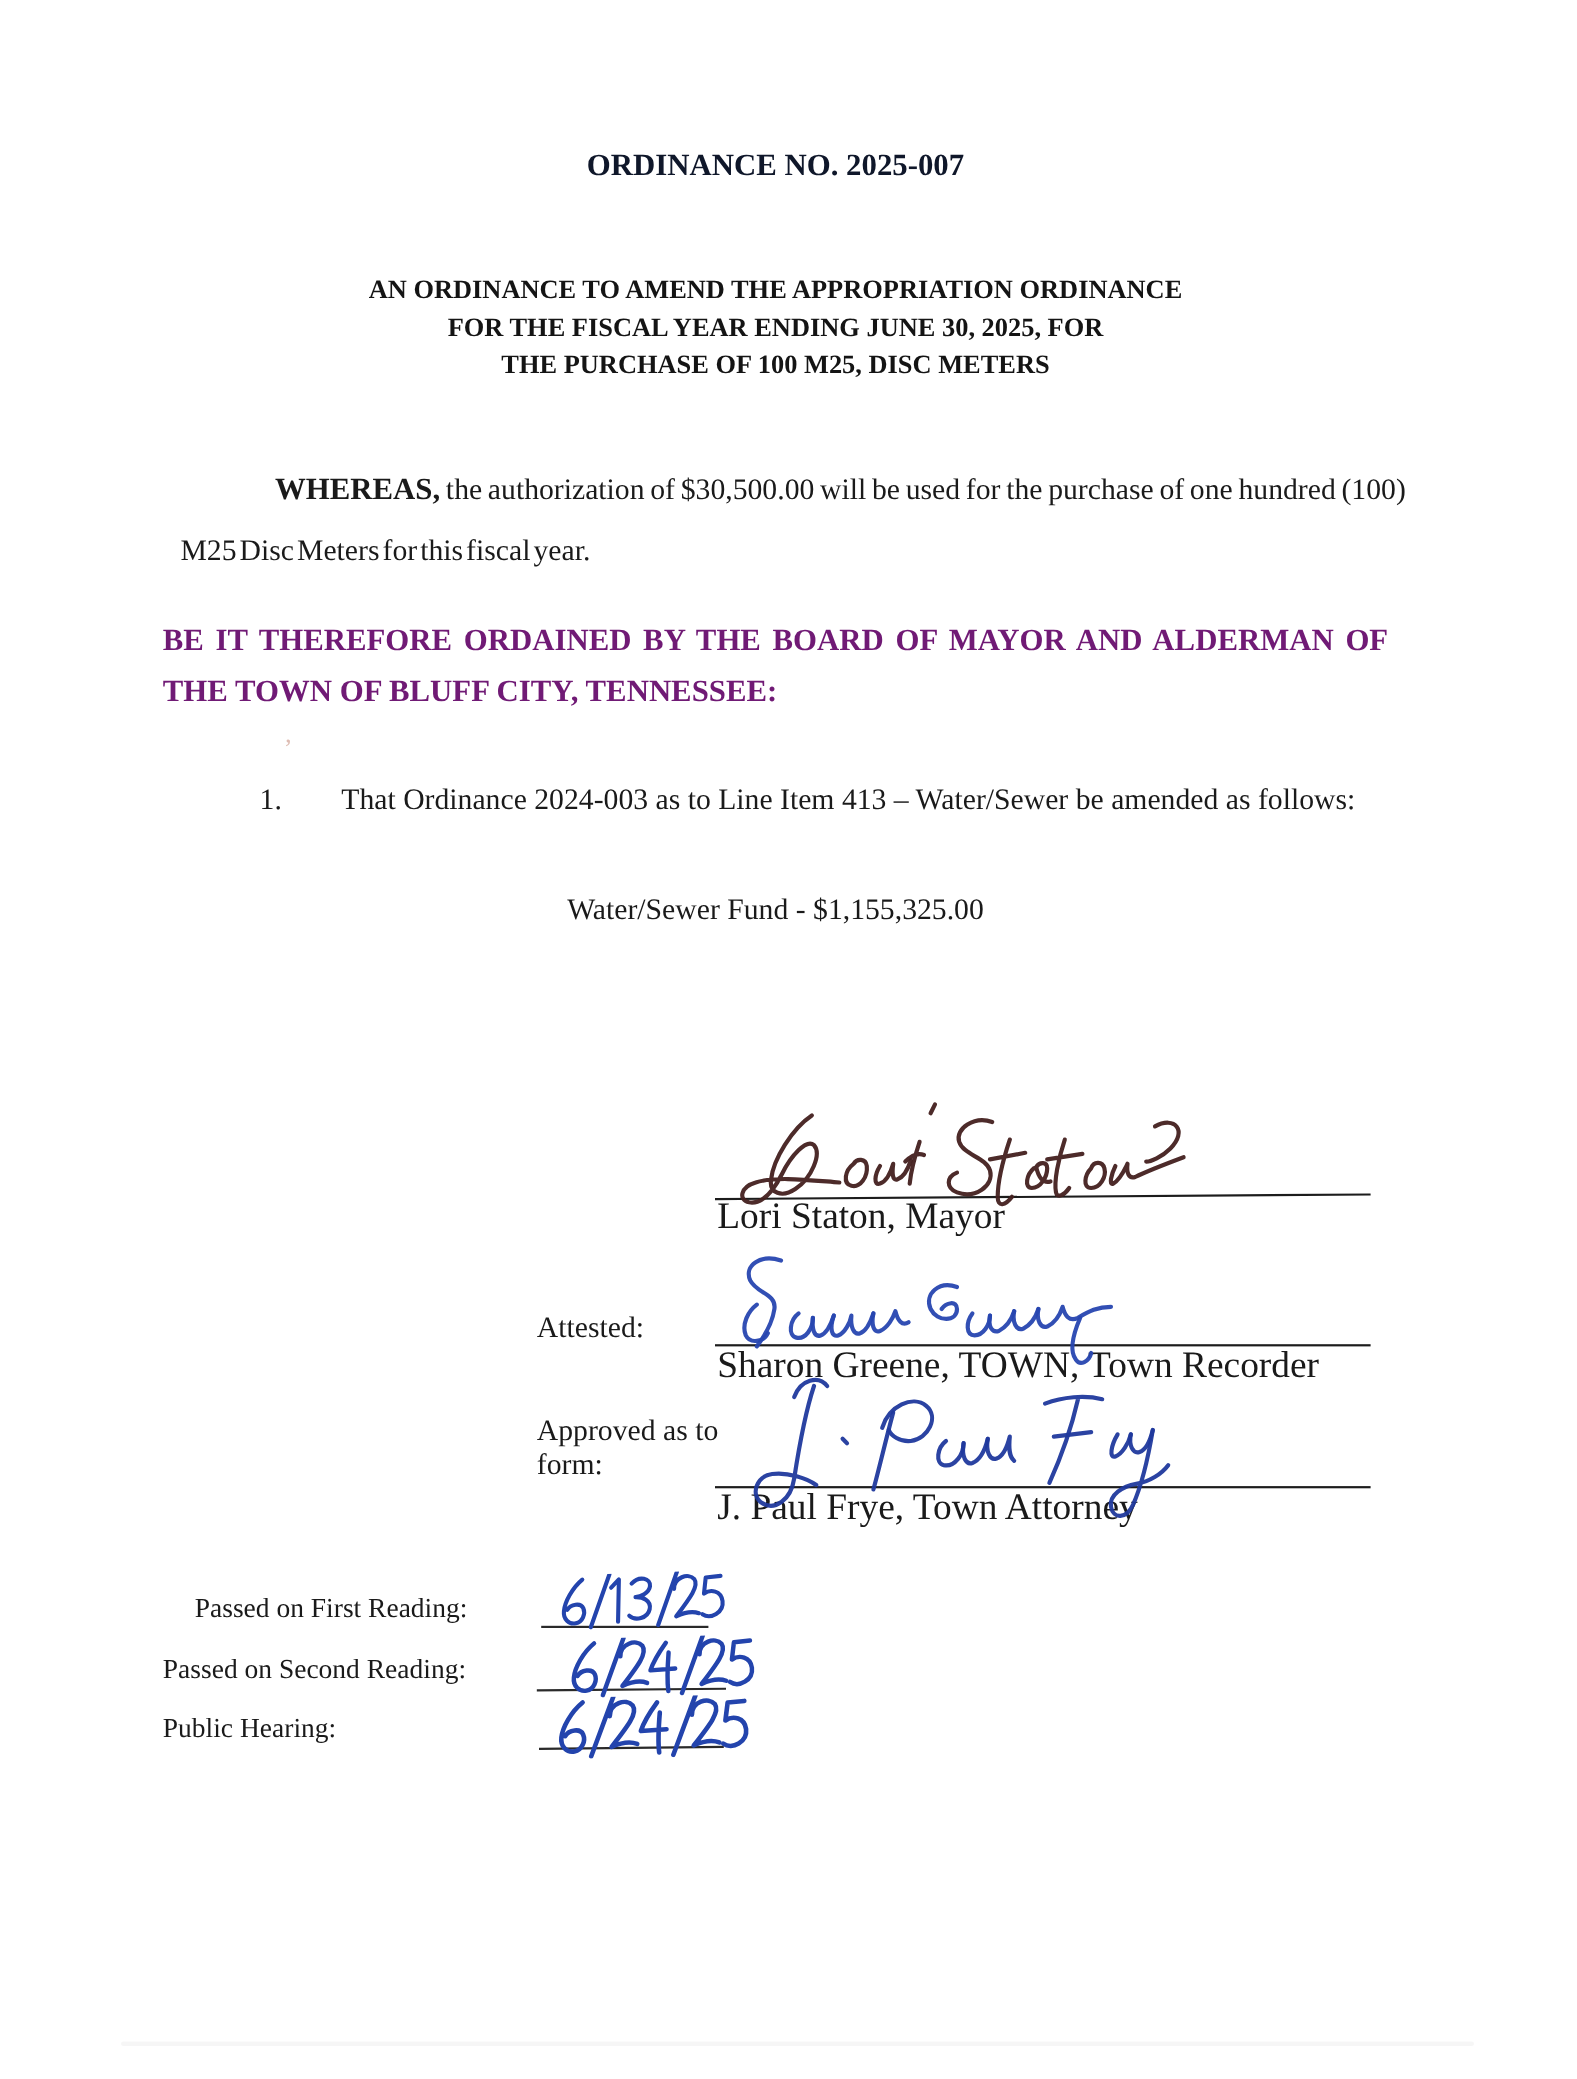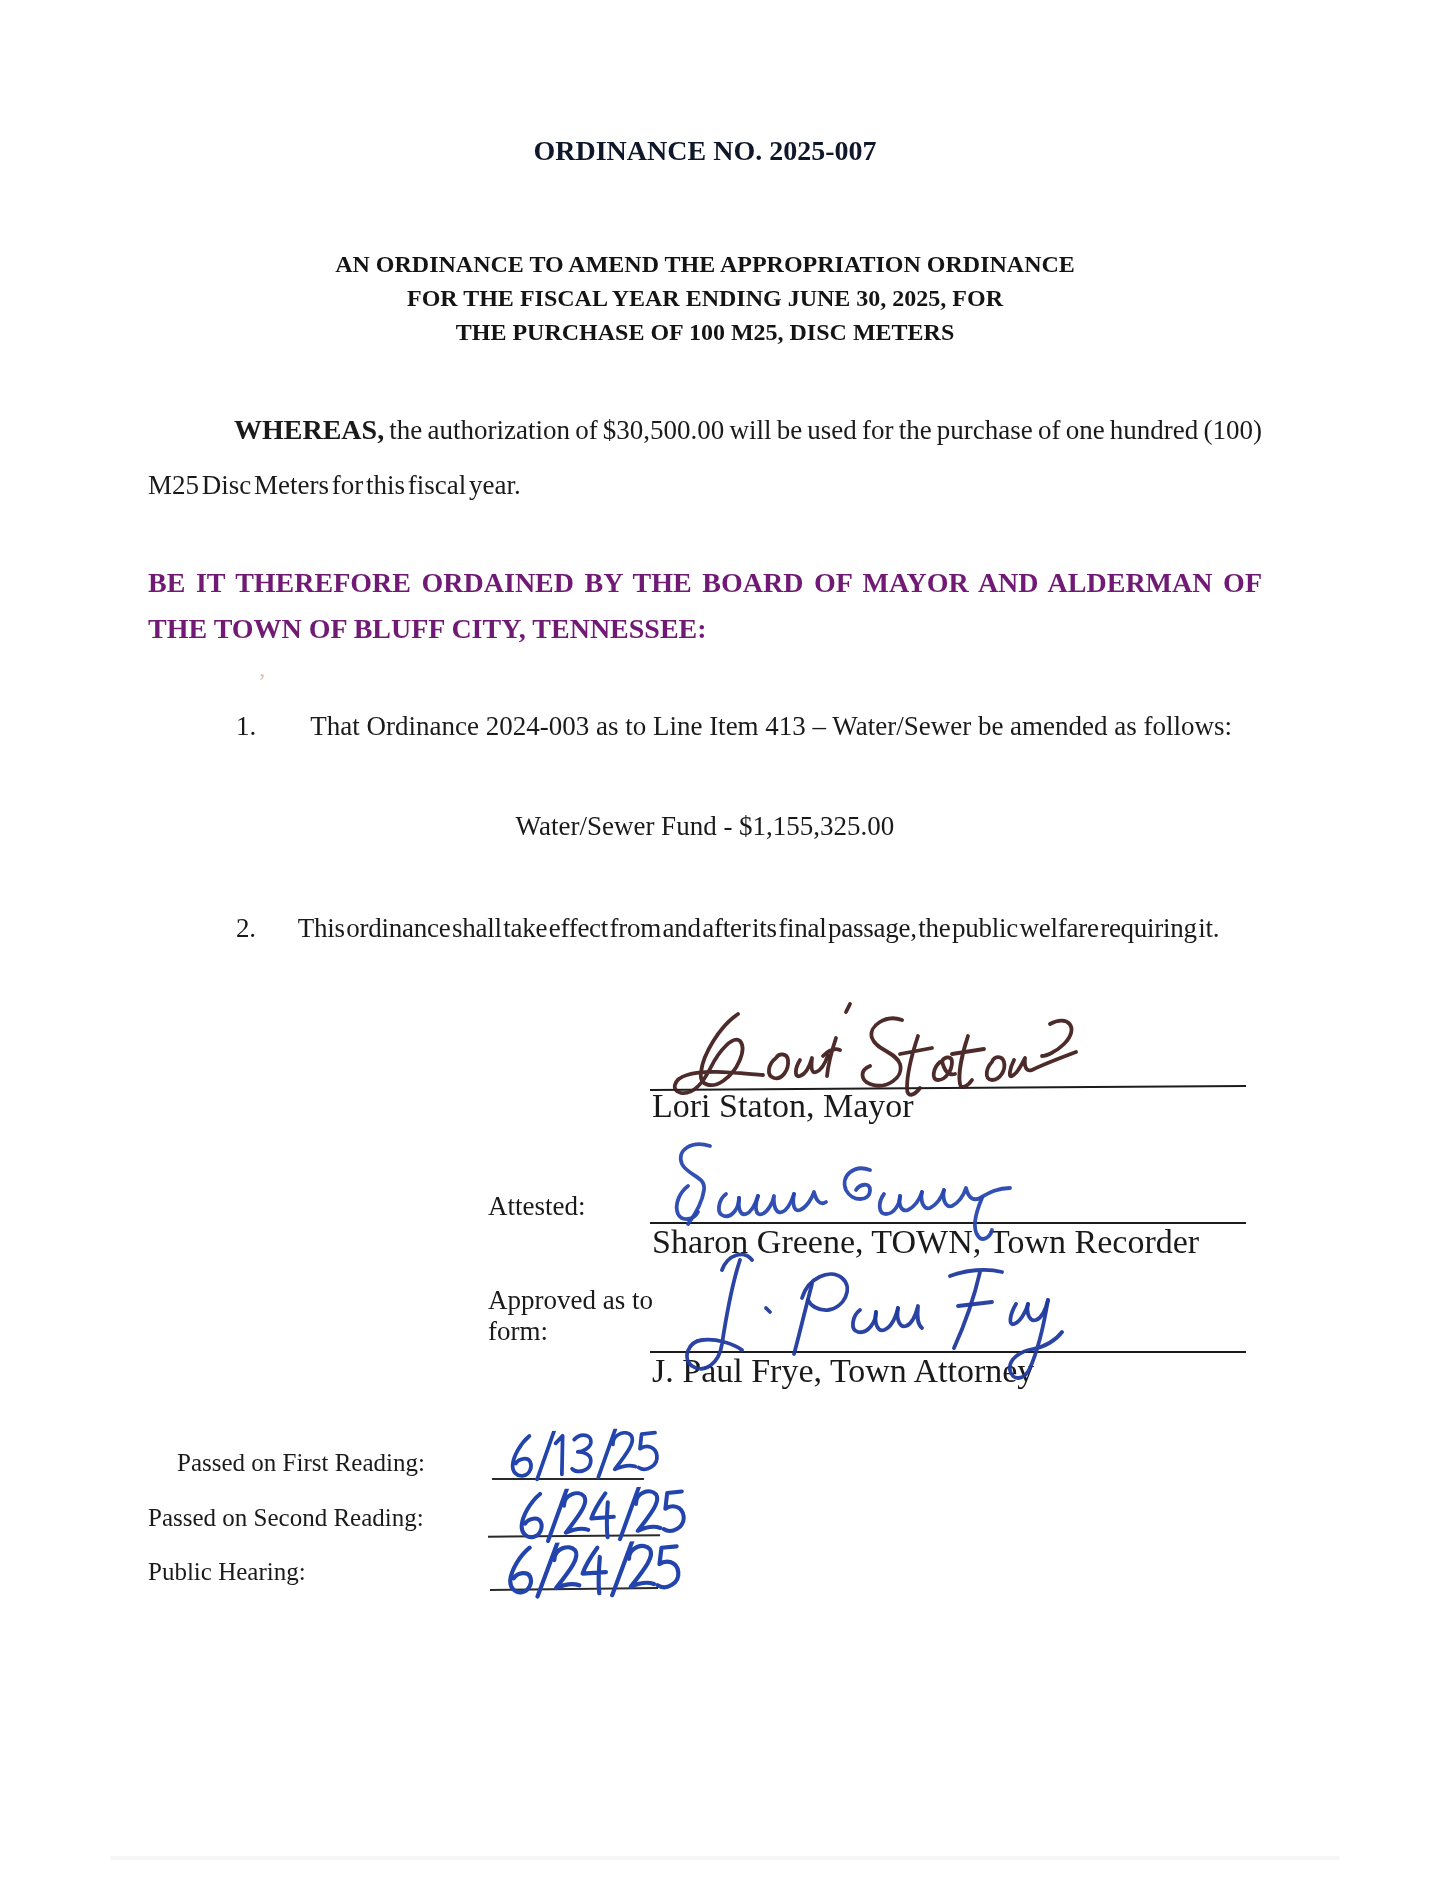--- a/index.html
+++ b/index.html
@@ -16,21 +16,21 @@
     left:148px;top:134px;width:1114px;
     text-align:center;font-weight:bold;font-size:28px;line-height:34px;
     color:#0f172a;
   }
   .heading{
     left:148px;top:247px;width:1114px;
     text-align:center;font-weight:bold;font-size:24px;line-height:34px;
     color:#141414;
   }
   .whereas{
-    left:148px;top:402px;width:1114px;margin:0;
+    left:148px;top:402px;width:1114px;margin:16px;
     font-size:27px;line-height:55px;
     text-indent:86px;text-align:justify;word-spacing:-4px;
   }
   .whereas b{font-size:28px;}
   .ordained{
     left:148px;top:560px;width:1114px;margin:0;
     font-weight:bold;font-size:28px;line-height:46px;
     text-align:justify;color:#701a75;
   }
   .stray-mark{
@@ -92,21 +92,20 @@
   <p class="abs whereas"><b>WHEREAS,</b><span> the authorization of $30,500.00 will be used for the purchase of one hundred (100) M25 Disc Meters for this fiscal year.</span></p>
 
   <p class="abs ordained">BE IT THEREFORE ORDAINED BY THE BOARD OF MAYOR AND ALDERMAN OF THE TOWN OF BLUFF CITY, TENNESSEE:</p>
 
   <span class="abs stray-mark">’</span>
 
   <p class="abs item item1"><span>1.</span><span class="itab"></span><span>That Ordinance 2024-003 as to Line Item 413 – Water/Sewer be amended as follows:</span></p>
 
   <div class="abs fund">Water/Sewer Fund - $1,155,325.00</div>
 
-  <p class="abs item item2"><span>2.</span><span class="itab"></span><span>This ordinance shall take effect from and after its final passage, the public welfare requiring it.</span></p>
 
   <svg class="abs sig sig-mayor" width="452" height="132" viewBox="0 0 452 132" aria-label="Lori Staton" style="color: rgb(67, 32, 31);">
     <path d="M 98,24 C 80,36 63,64 61,82 C 59,95 71,99 83,91 C 98,81 107,59 100,51 C 93,45 79,61 71,77 C 63,93 53,105 41,103 C 31,101 33,89 47,85 C 65,79 97,83 123,85"></path>
     <path d="M 136,68 C 128,74 126,86 134,88 C 142,90 149,80 148,70 C 147,63 139,63 136,68"></path>
     <path d="M 160,70 C 155,78 154,88 160,86 C 166,84 170,75 172,68 C 171,76 171,84 176,82 C 182,80 186,71 188,65"></path>
     <path d="M 196,48 C 192,60 188,76 187,86 M 183,66 C 189,60 195,58 200,60"></path>
     <path d="M 206,22 L 210,14"></path>
     <path d="M 262,30 C 246,24 228,36 232,48 C 236,60 256,62 260,74 C 264,88 246,100 230,94 C 220,90 220,80 230,76"></path>
     <path d="M 278,46 C 272,64 267,84 267,98 C 267,108 274,106 280,98 M 260,64 L 292,58"></path>
     <path d="M 300,72 C 293,78 291,90 298,90 C 306,90 312,80 312,72 C 312,66 305,66 302,71 C 304,80 308,86 315,84"></path>

